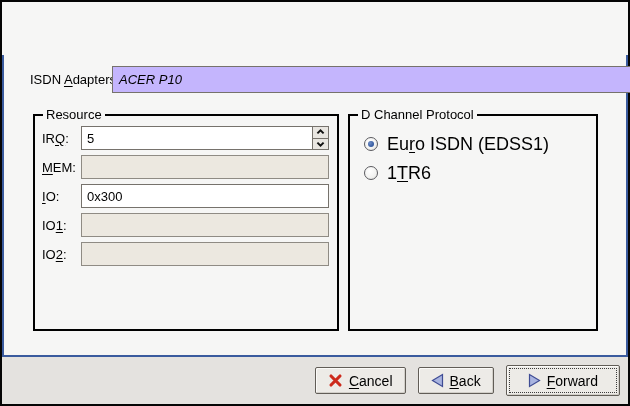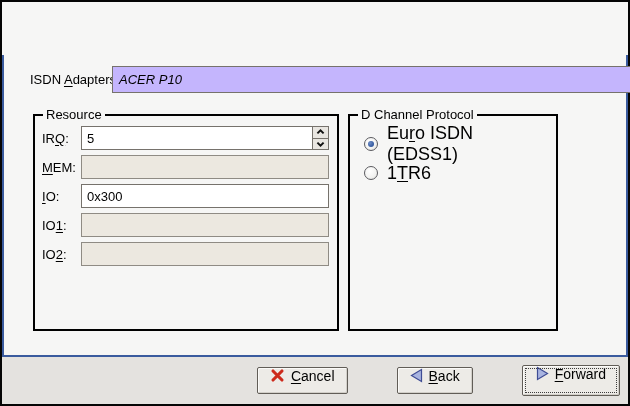--- a/index.html
+++ b/index.html
@@ -46,21 +46,21 @@
     width:22px; border-left:1px solid #76726c; background:#e9e6e1;
     display:flex; align-items:center; justify-content:center;
   }
 
   fieldset {
     position:absolute; margin:0; border:2px solid #000000; background:transparent;
     padding:4px 8px 0 7px;
   }
   fieldset legend { font-size:13px; padding:0 3px; margin-left:1px; }
   .fs-resource { left:29px; top:52px; width:306px; height:224px; }
-  .fs-dchannel { left:344px; top:52px; width:210px; height:224px; }
+  .fs-dchannel { left:344px; top:52px; width:250px; height:224px; }
 
   .field-row { display:flex; align-items:center; height:24px; margin-bottom:5px;justify-content:space-between; }
   .field-label { width:39px; font-size:13px; flex:none; }
 
   .entry {
     flex:1; min-width:0; height:24px; border:1px solid #76726c; background:#fff;
     font-family:Liberation Sans, sans-serif; font-size:13px; padding:0 5px; color:#000;
   }
   .entry:disabled, .entry.disabled { background:#ece8e0; border-color:#8f8b84; color:#555; }
 
@@ -86,28 +86,27 @@
     background:radial-gradient(circle at 35% 35%, #6d8cc4 0%, #3a5fa4 60%, #2c4c8c 100%);
   }
   .radio-label { font-size:18px; }
 
   
   .buttonbar {
     position:absolute; left:0; top:355px; width:626px; height:47px; background:#e4e2df;
     display:flex; align-items:center; justify-content:flex-end; gap:12px; padding-right:8px;
   }
   .btn {
-    height:27px; padding:0 12px; display:flex; align-items:flex-start; gap:6px;
+    height:27px; padding:0 12px; display:flex; align-items:center; gap:6px;
     background:#edebe7; border:1px solid #615d57; border-radius:2px;
     font-family:"Liberation Sans", sans-serif; font-size:14px; color:#000; cursor:default;
     box-shadow: inset 1px 1px 0 #fbfaf8, inset -1px -1px 0 #d2cfc9;
-    margin-left: 37px;
   }
   .btn-default {
-    height:31px; padding:0 13px;
+    height:31px; padding:0 21px;
     outline:1px dotted #3c3c3c; outline-offset:-4px;
   }
   .btn svg { flex:none; }
 </style>
 </head>
 <body>
 
 <div class="window">
 
 

